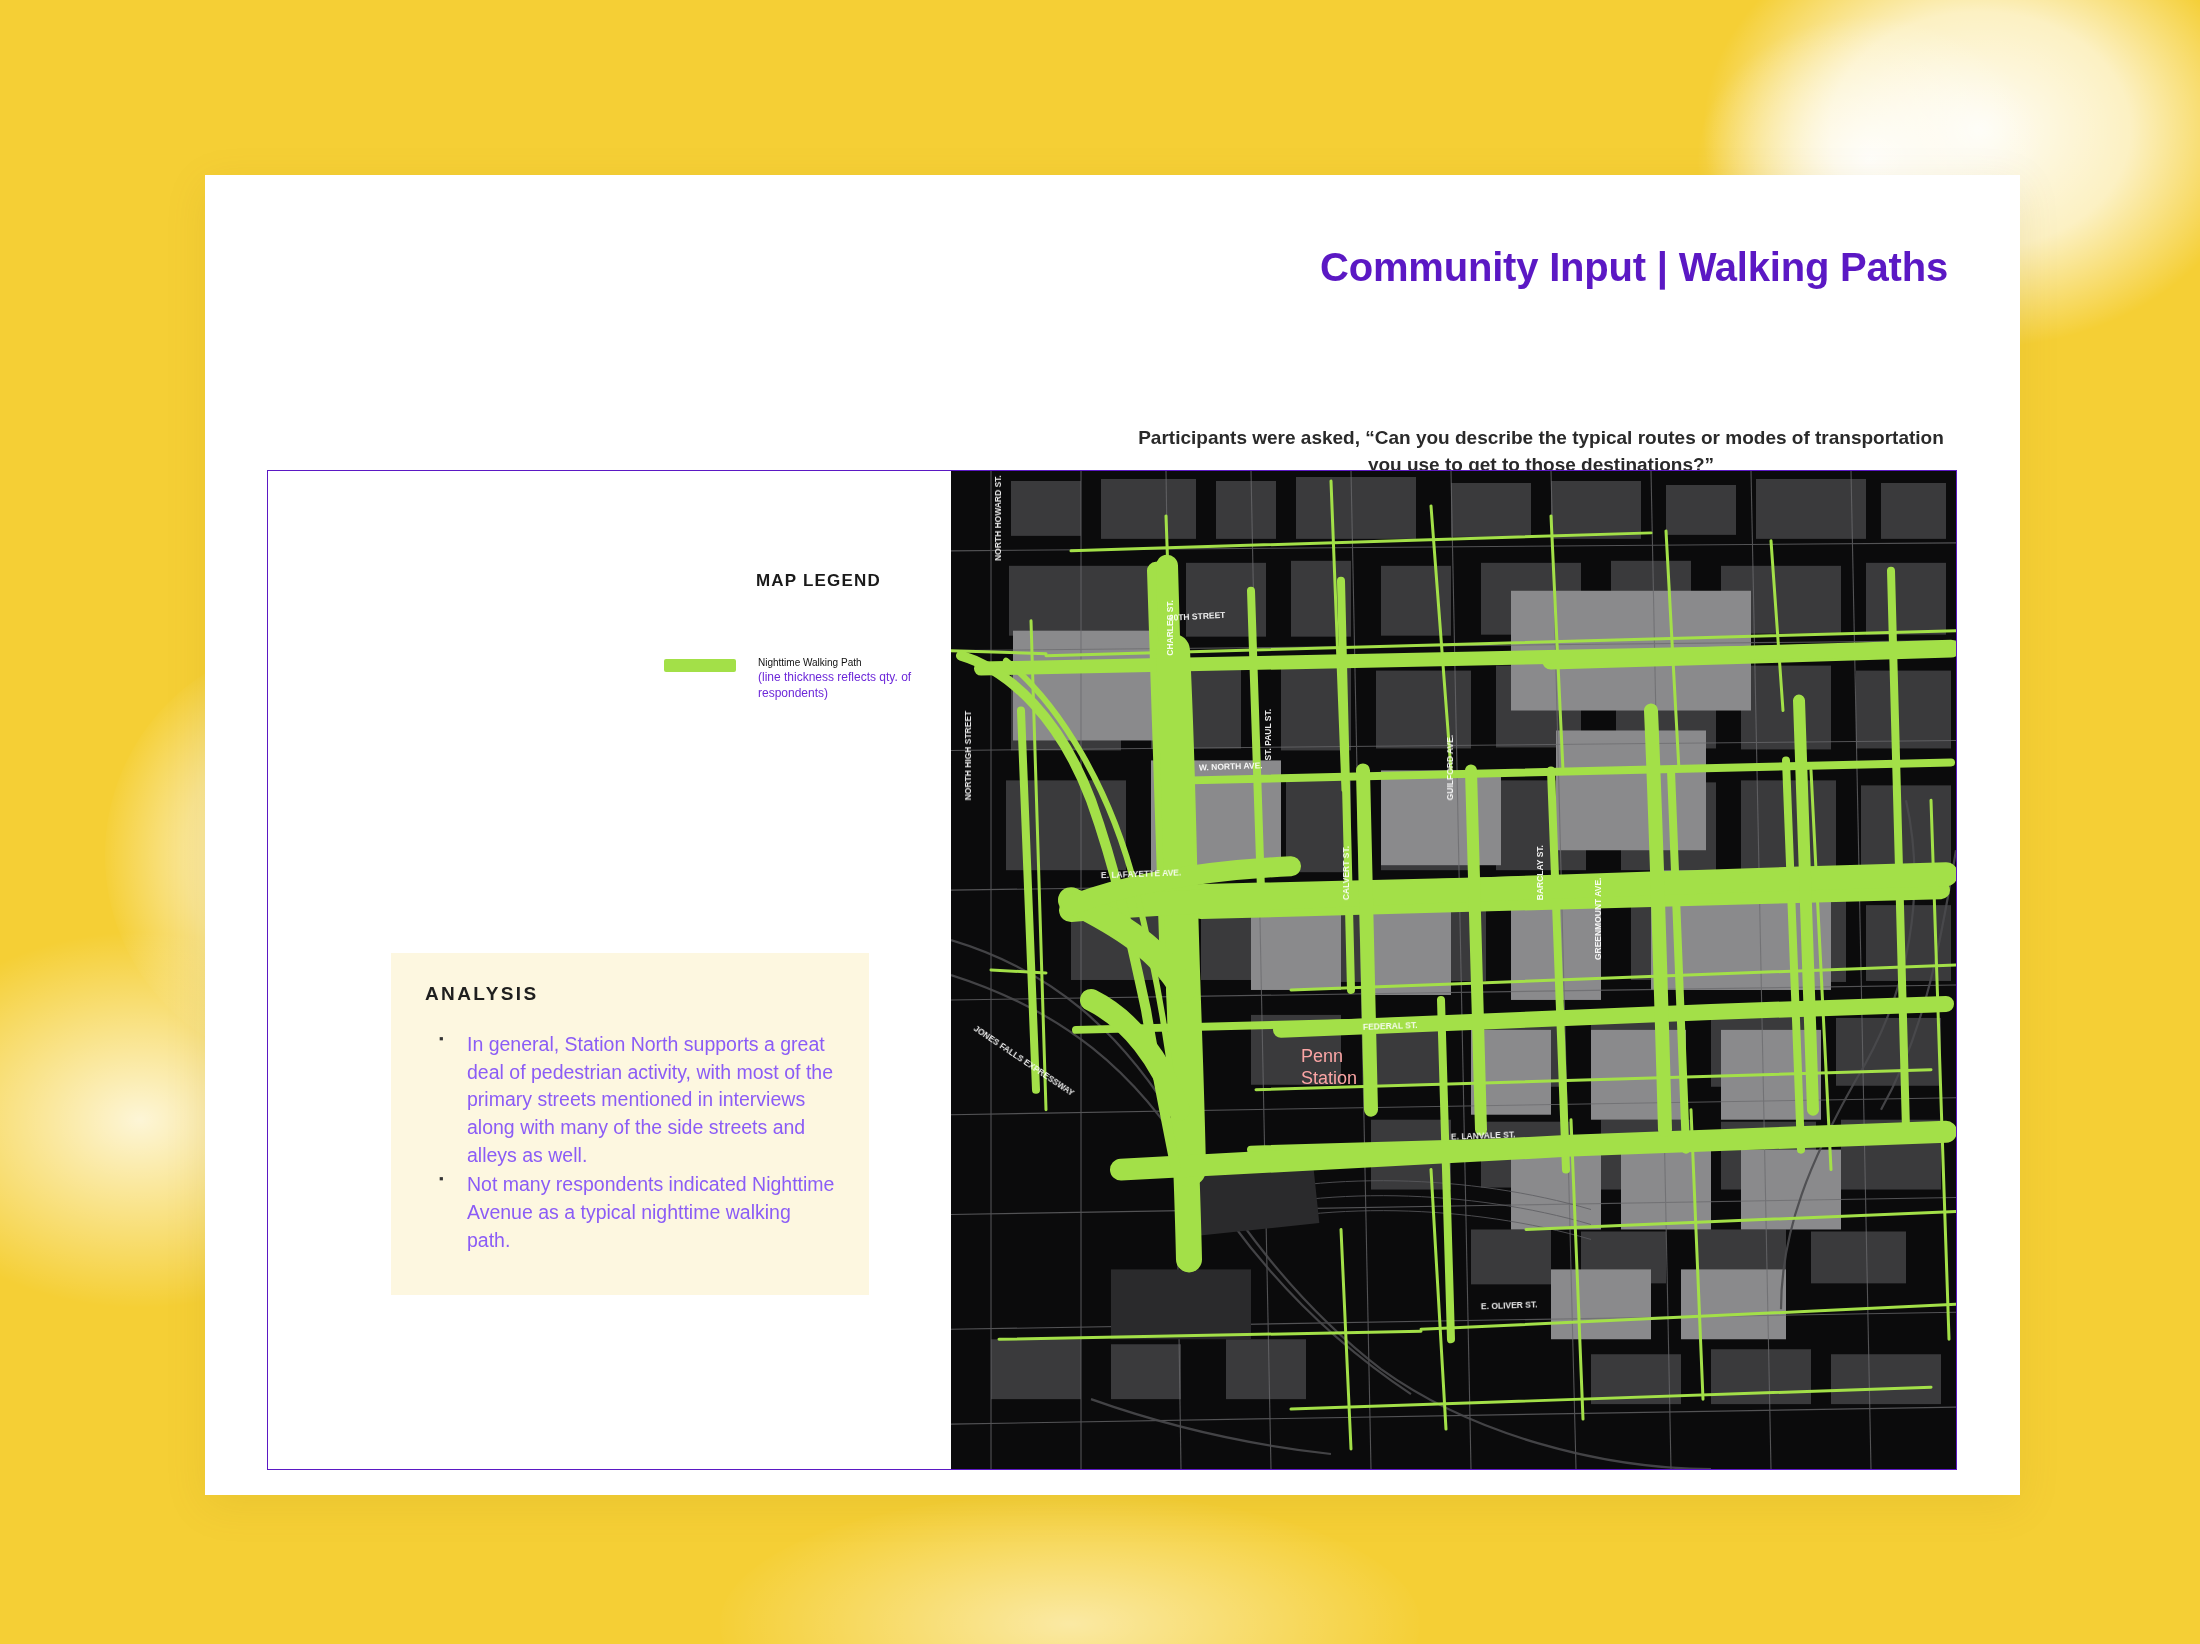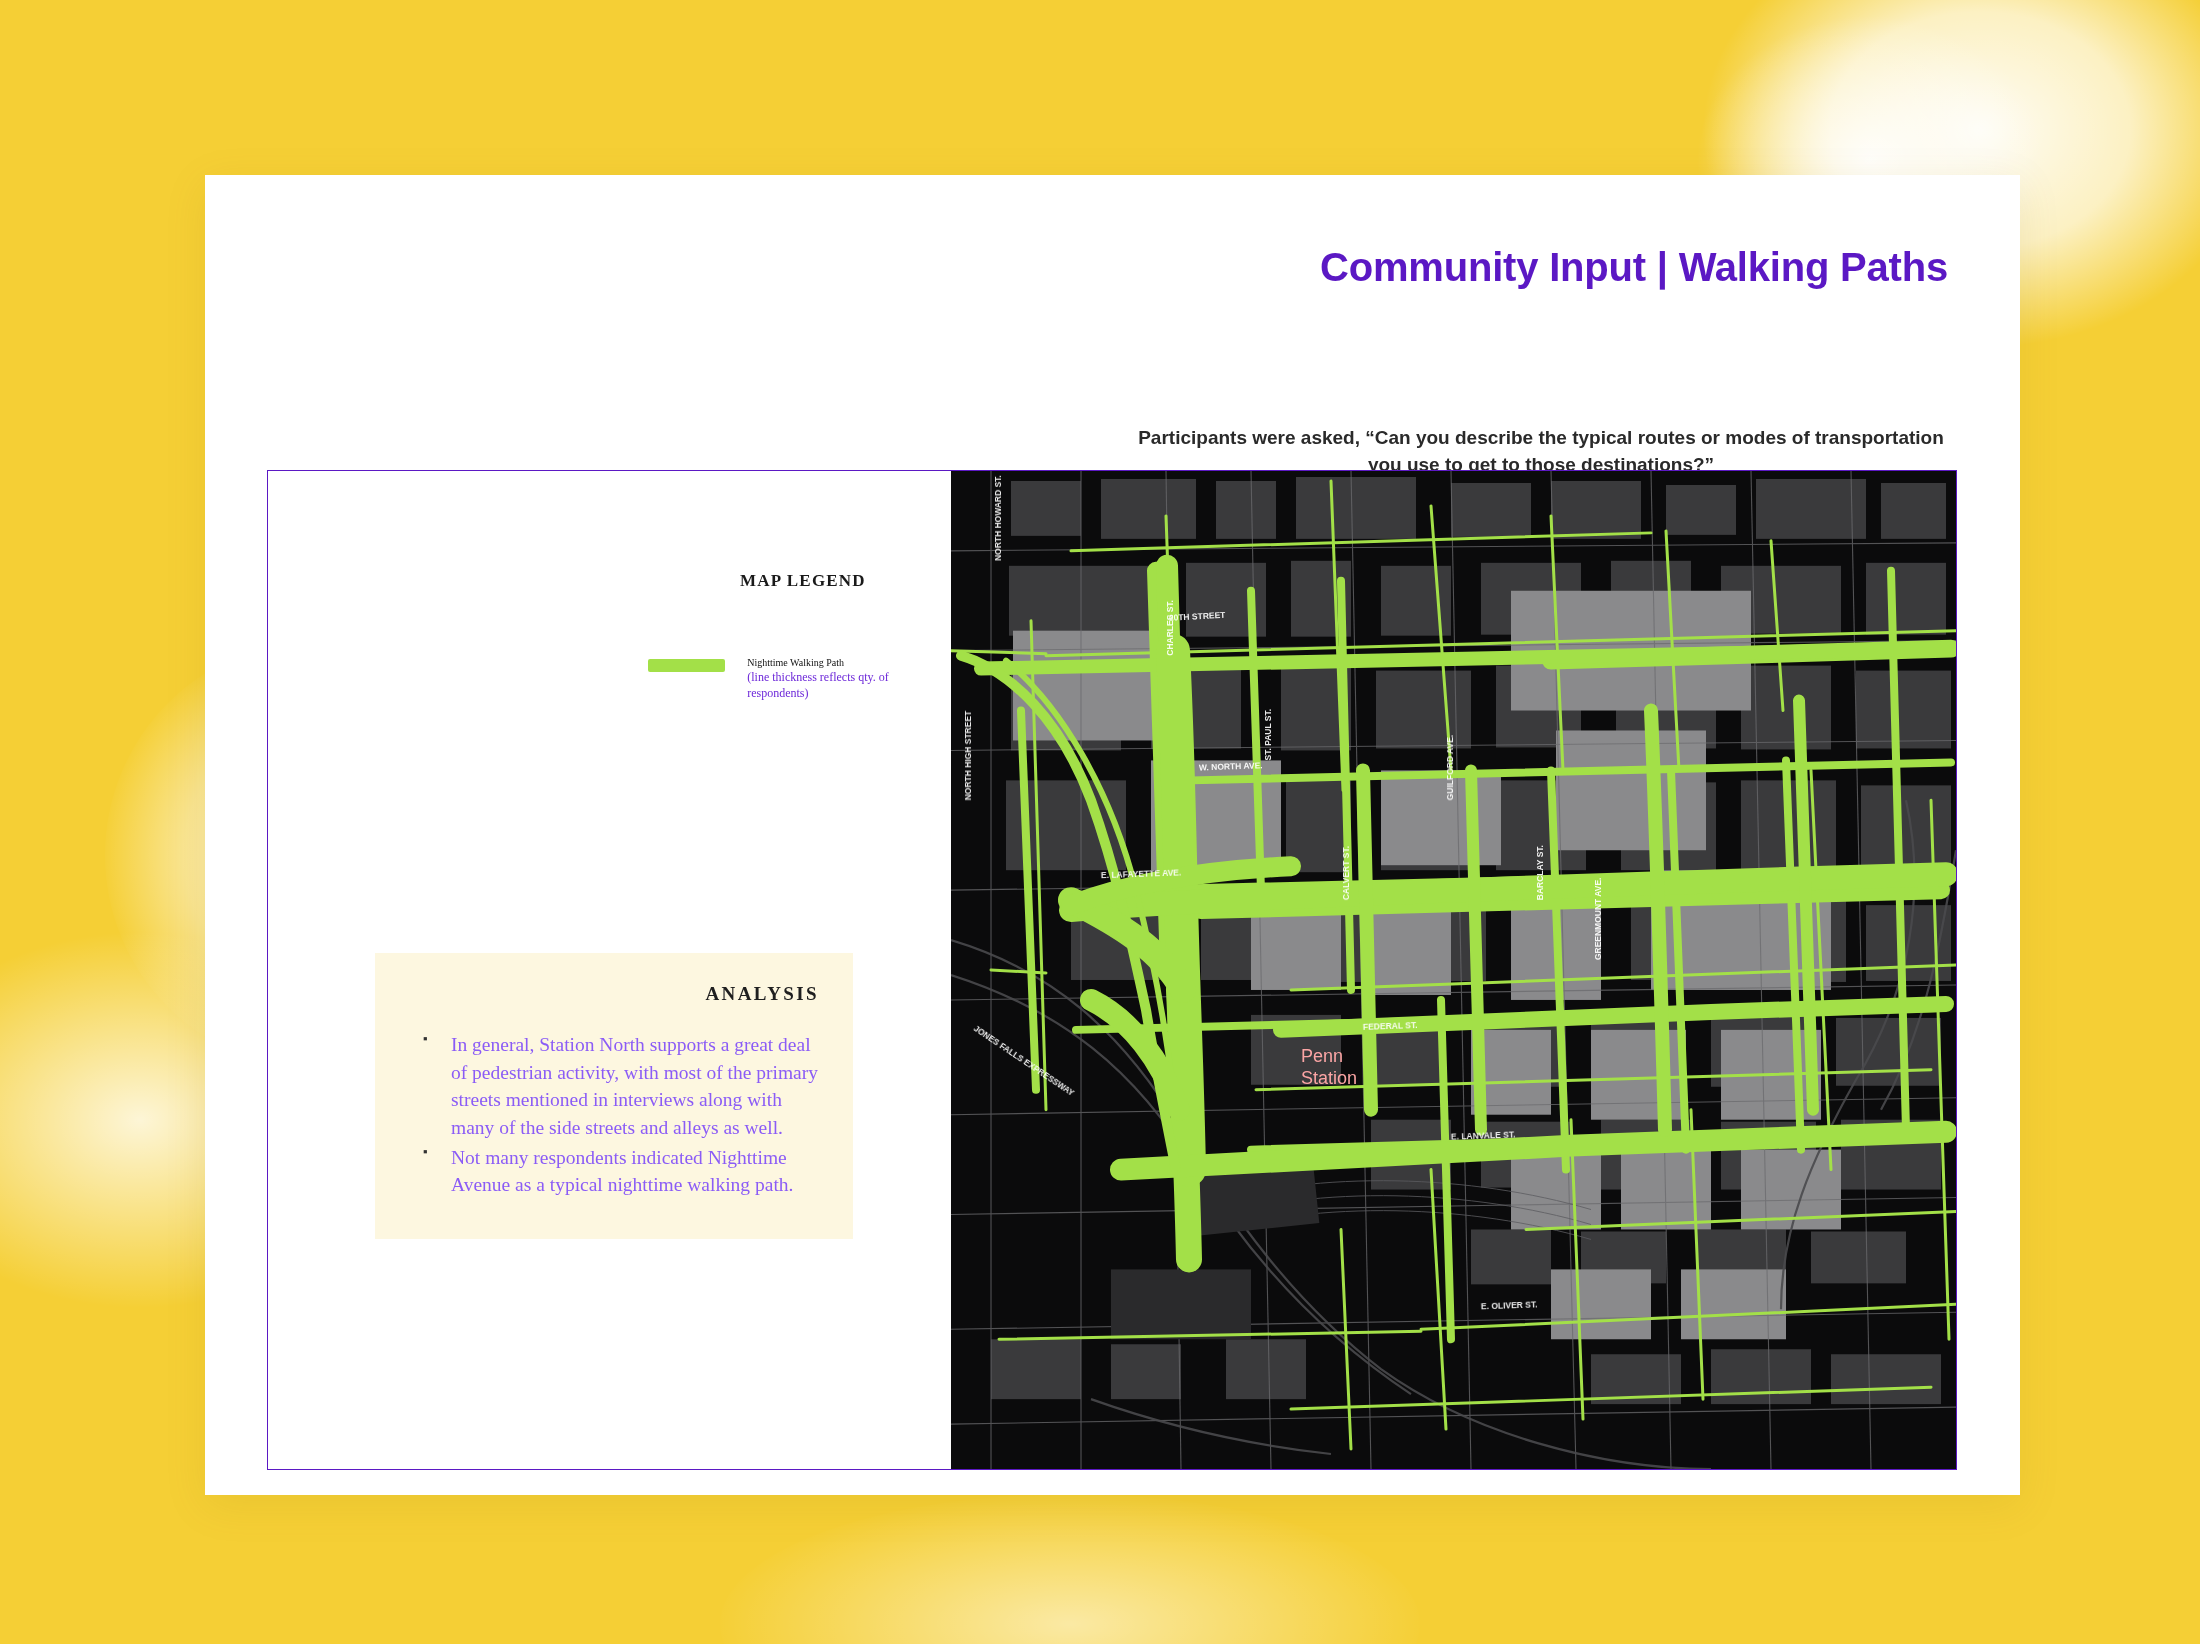--- a/index.html
+++ b/index.html
@@ -79,24 +79,23 @@
     position: absolute;
     left: 62px; top: 295px;
     width: 1690px; height: 1000px;
     border: 1.5px solid #5b18c4;
     background: #fff;
     overflow: hidden;
   }
 
   .left-panel {
     position: absolute;
-    left: 0; top: 0;
+    left: 16px; top: 0;
     width: 683px; height: 100%;
     background: #fff;
-    font-family: Liberation Serif, serif;
   }
 
   .legend {
     position: absolute;
     left: 0; top: 0; width: 100%;
   }
   .legend-title {
     position: absolute;
     left: 472px; top: 100px;
     font-size: 17px;
@@ -133,21 +132,21 @@
   }
 
   .analysis {
     position: absolute;
     left: 107px; top: 482px;
     width: 478px;
     background: #fdf7e0;
     padding: 30px 34px 38px 34px;
   }
   .analysis-title {
-    text-align: right;
+    text-align: left;
     font-size: 19px;
     font-weight: 600;
     letter-spacing: 2.4px;
     color: #1f1f1f;
     margin-bottom: 26px;
   }
   .analysis ul { list-style: none; }
   .analysis li {
     position: relative;
     padding-left: 42px;

